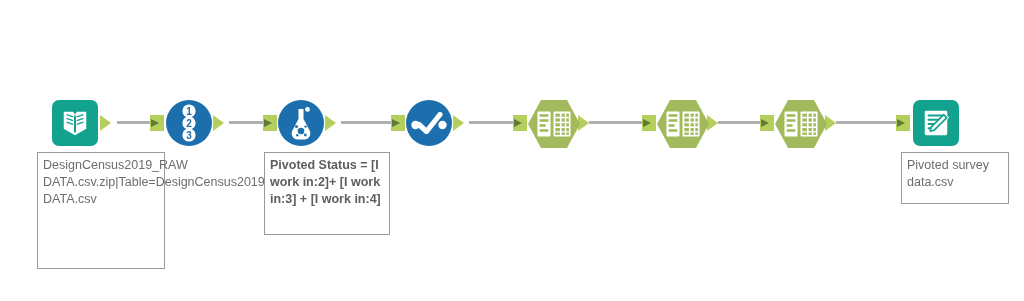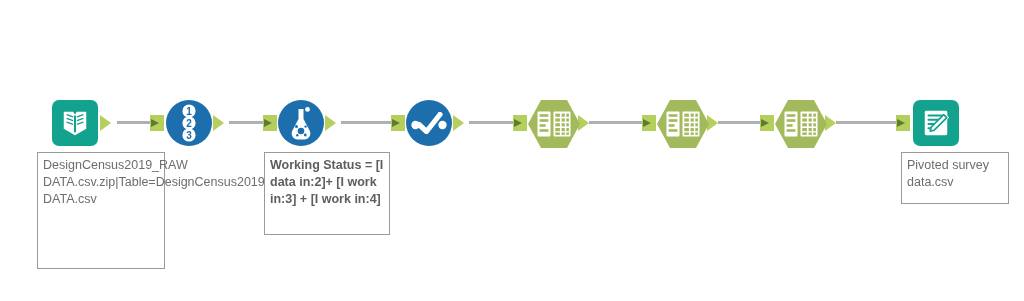--- a/index.html
+++ b/index.html
@@ -295,17 +295,17 @@
           <line x1="8" y1="21.5" x2="15" y2="21.5"></line>
         </g>
         <path d="M25.5 5.5 L11 20 L9.5 26 L15.5 24.5 L30 10 Z" fill="#ffffff"></path>
         <path d="M24.2 7 L10.8 20.4 L9.9 24.6 L14.1 23.7 L27.5 10.3 Z" fill="none" stroke="#12a28d" stroke-width="1.8" stroke-linejoin="round"></path>
       </svg>
     </span>
   </div>
 
   <div class="annot" style="left:37px;top:152px;width:128px;height:117px;">DesignCensus2019_RAW DATA.csv.zip|Table=DesignCensus2019_RAW DATA.csv</div>
 
-  <div class="annot bold" style="left:264px;top:152px;width:126px;height:83px;">Working Status = [I data in:2]+ [I work in:3] + [I work in:4]</div>
+  <div class="annot bold" style="left:264px;top:152px;width:126px;height:83px;">Pivoted Status = [I work in:2]+ [I work in:3] + [I work in:4]</div>
 
   <div class="annot" style="left:901px;top:152px;width:108px;height:52px;">Pivoted survey data.csv</div>
 
 </div>
 
 </body></html>

